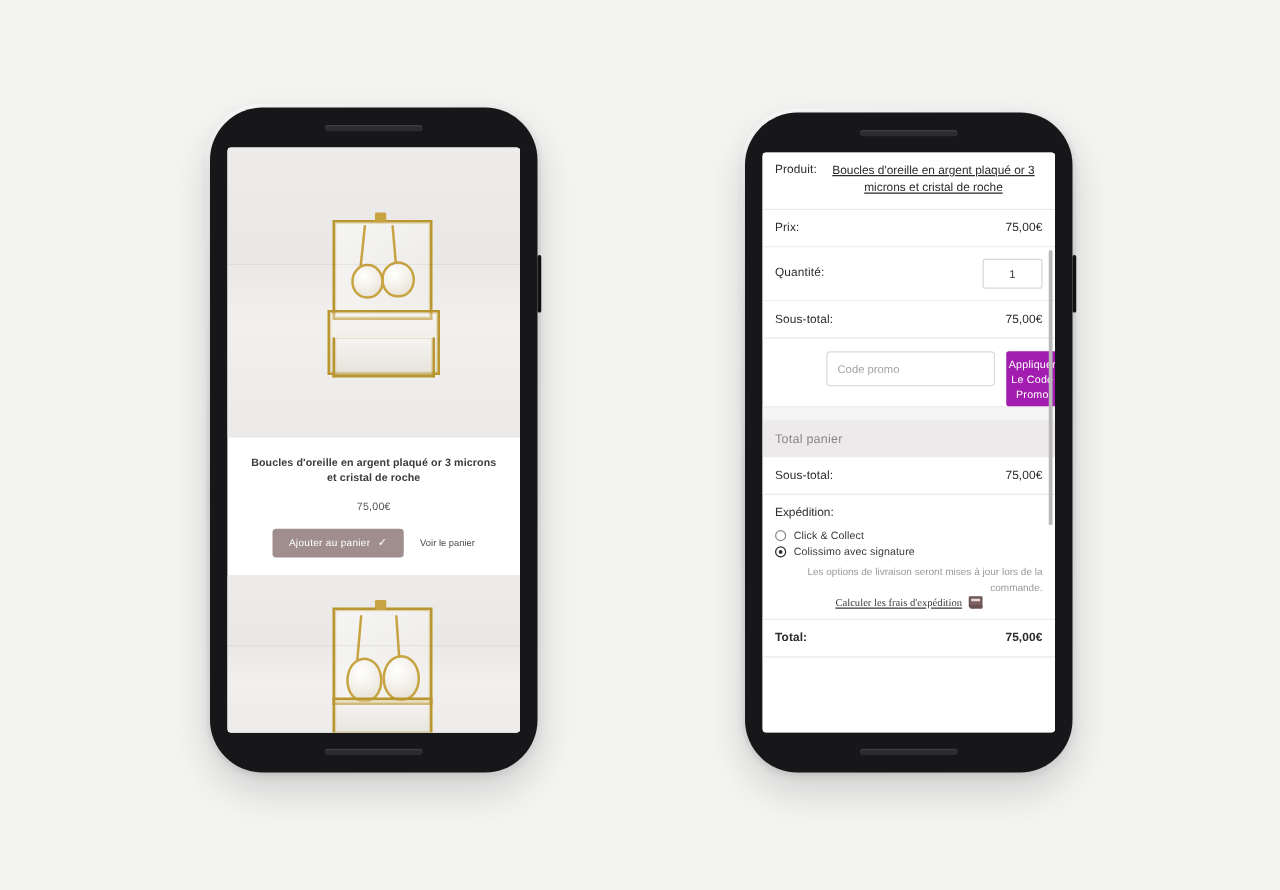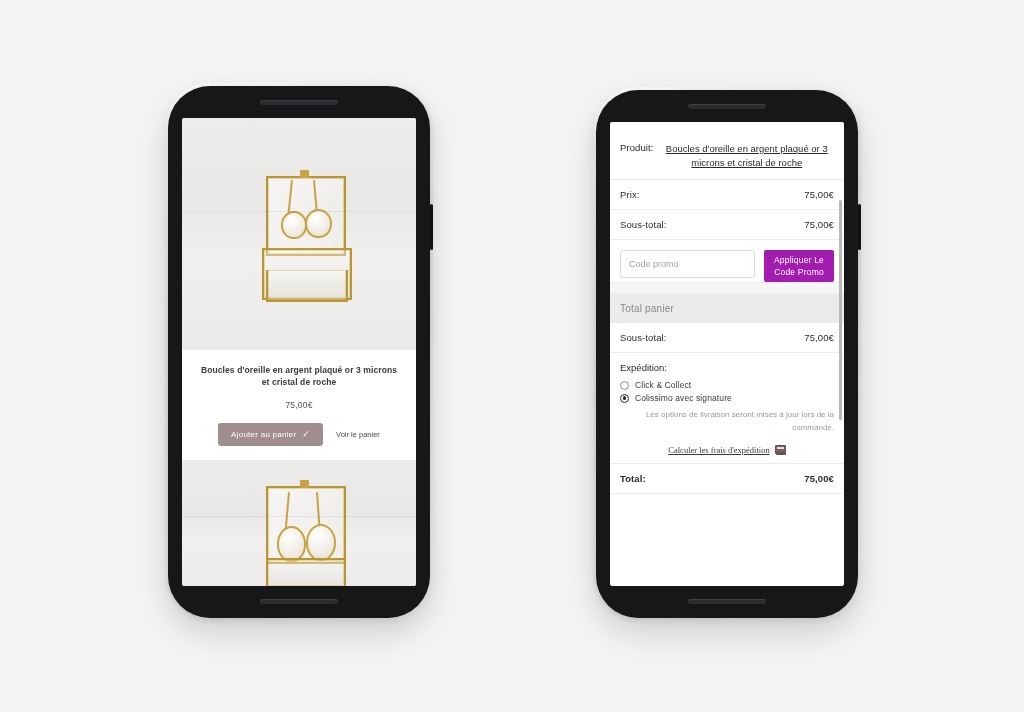--- a/index.html
+++ b/index.html
@@ -108,32 +108,32 @@
   
   .cart{width:100%;height:100%;background:#fff;position:relative;
         font-size:9px;color:#2e2e2e;overflow:hidden;}
   .row{
     display:flex;align-items:center;justify-content:space-between;
     padding:9px 10px;border-bottom:1px solid #eceaea;
     background:#fff;
   }
   .row .lbl{font-size:9.5px;color:#2b2b2b;letter-spacing:.1px;}
   .row .val{font-size:9.5px;color:#2b2b2b;letter-spacing:.1px;}
-  .prod-row{align-items:flex-start;padding-top:20px;padding-bottom:8px;}
+  .prod-row{align-items:flex-start;padding-top:8px;padding-bottom:8px;}
   .prod-name{
     flex:1;text-align:center;text-decoration:underline;
     font-size:9.5px;color:#2b2b2b;line-height:1.5;padding-left:6px;
   }
   .qty-box{
     width:46px;height:22px;border:1px solid #d8d6d6;border-radius:2px;
     display:flex;align-items:center;justify-content:center;
     font-size:9px;color:#3a3a3a;background:#fff;
   }
   .promo-block{
-    display:flex;gap:9px;align-items:stretch;padding:10px 10px 0;
+    display:flex;gap:9px;align-items:stretch;padding:10px 10px 0;margin-left:41px;
   }
   .promo-input{
     flex:1;height:28px;border:1px solid #dcdada;border-radius:3px;
     background:#fff;font-family:inherit;font-size:9px;color:#9a9a9a;
     padding:0 8px;box-sizing:border-box;
   }
   .promo-input::placeholder{color:#a5a2a2;}
   .btn-promo{
     width:98px;background:#a21caf;color:#fff;border:0;border-radius:2px;
     font-family:inherit;font-size:8.5px;line-height:1.45;letter-spacing:.2px;
@@ -157,21 +157,21 @@
     width:9px;height:9px;border:1.4px solid #8d8a8a;border-radius:50%;
     box-sizing:border-box;flex:0 0 auto;position:relative;background:#fff;
   }
   .radio.on{border-color:#2b2b2b;}
   .radio.on::after{
     content:"";position:absolute;inset:1.6px;border-radius:50%;background:#2b2b2b;
   }
   .radio-lbl{font-size:8.5px;color:#3a3a3a;letter-spacing:.1px;}
   .ship-note{
     font-size:8px;color:#9b9898;text-align:right;line-height:1.55;
-    margin:6px 0 11px;padding-left:18px;
+    margin:6px 0 0;padding-left:18px;
   }
   .calc-line{
     display:flex;align-items:flex-start;justify-content:center;gap:5px;font-family:Liberation Serif, serif;
   }
   .calc-link{
     font-size:8.5px;color:#3a3a3a;text-decoration:underline;cursor:pointer;
   }
   .calc-icon{
     width:11px;height:10px;position:relative;flex:0 0 auto;
   }
@@ -265,20 +265,24 @@
         <div class="row prod-row">
           <span class="lbl">Produit:</span>
           <a class="prod-name">Boucles d'oreille en argent plaqué or 3 microns et cristal de roche</a>
         </div>
 
         <div class="row">
           <span class="lbl">Prix:</span>
           <span class="val">75,00€</span>
         </div>
 
+        <div class="row">
+          <span class="lbl">Quantité:</span>
+          <div class="qty-box">1</div>
+        </div>
 
         <div class="row">
           <span class="lbl">Sous-total:</span>
           <span class="val">75,00€</span>
         </div>
 
         <div class="promo-block">
           <input class="promo-input" type="text" placeholder="Code promo" style="">
           <button class="btn-promo">Appliquer Le Code Promo</button>
         </div>

